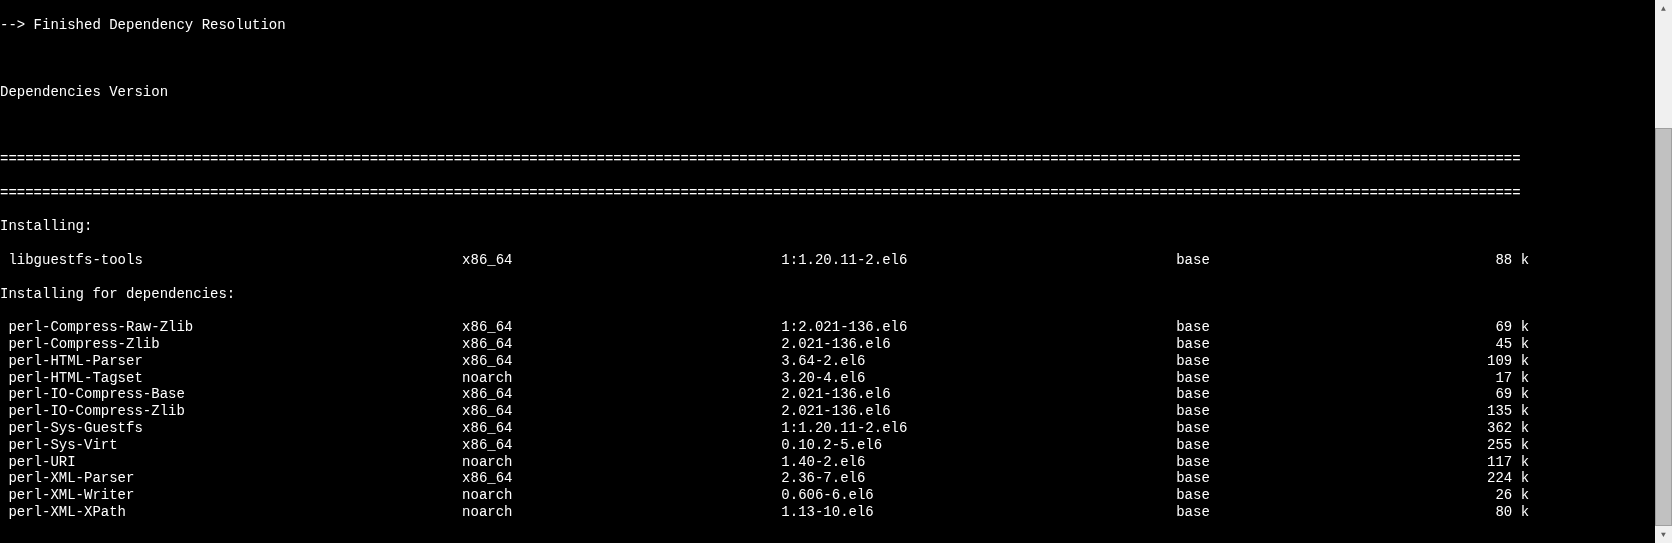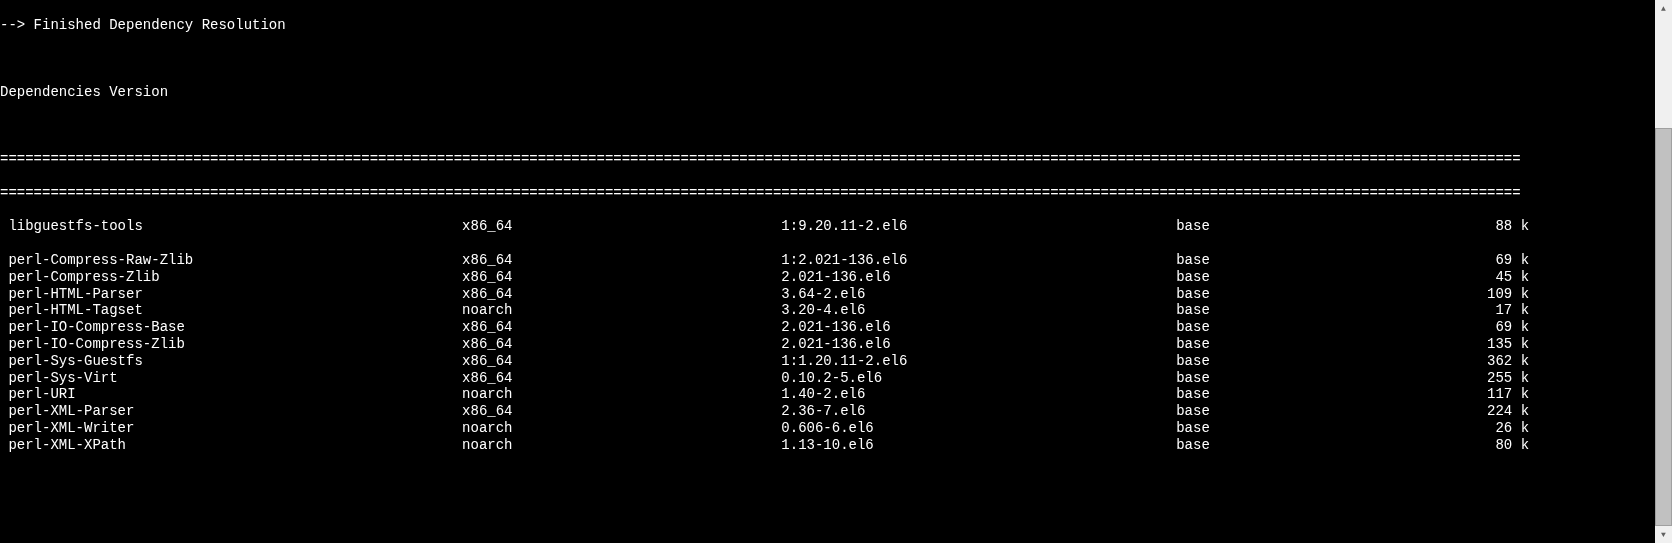--- a/index.html
+++ b/index.html
@@ -69,21 +69,23 @@
 </head>
 <body>
 
 <div class="terminal">
 <div class="line">--&gt; Finished Dependency Resolution</div>
 <div class="line"> </div>
 <div class="line">Dependencies Version</div>
 <div class="line"> </div>
 <div class="divider">=====================================================================================================================================================================================</div>
 <div class="divider">=====================================================================================================================================================================================</div>
-<div class="line" id="main-pkg-row"> libguestfs-tools                                      x86_64                                1:9.20.11-2.el6                                base                                  88 k</div>
+<div class="line">Installing:</div>
+<div class="line" id="main-pkg-row"> libguestfs-tools                                      x86_64                                1:1.20.11-2.el6                                base                                  88 k</div>
+<div class="line">Installing for dependencies:</div>
 <div id="deps-container"><div class="line"> perl-Compress-Raw-Zlib                                x86_64                                1:2.021-136.el6                                base                                  69 k</div><div class="line"> perl-Compress-Zlib                                    x86_64                                2.021-136.el6                                  base                                  45 k</div><div class="line"> perl-HTML-Parser                                      x86_64                                3.64-2.el6                                     base                                 109 k</div><div class="line"> perl-HTML-Tagset                                      noarch                                3.20-4.el6                                     base                                  17 k</div><div class="line"> perl-IO-Compress-Base                                 x86_64                                2.021-136.el6                                  base                                  69 k</div><div class="line"> perl-IO-Compress-Zlib                                 x86_64                                2.021-136.el6                                  base                                 135 k</div><div class="line"> perl-Sys-Guestfs                                      x86_64                                1:1.20.11-2.el6                                base                                 362 k</div><div class="line"> perl-Sys-Virt                                         x86_64                                0.10.2-5.el6                                   base                                 255 k</div><div class="line"> perl-URI                                              noarch                                1.40-2.el6                                     base                                 117 k</div><div class="line"> perl-XML-Parser                                       x86_64                                2.36-7.el6                                     base                                 224 k</div><div class="line"> perl-XML-Writer                                       noarch                                0.606-6.el6                                    base                                  26 k</div><div class="line"> perl-XML-XPath                                        noarch                                1.13-10.el6                                    base                                  80 k</div></div>
 
 
 
 
 
 
 </div>
 
 <div class="scrollbar">

